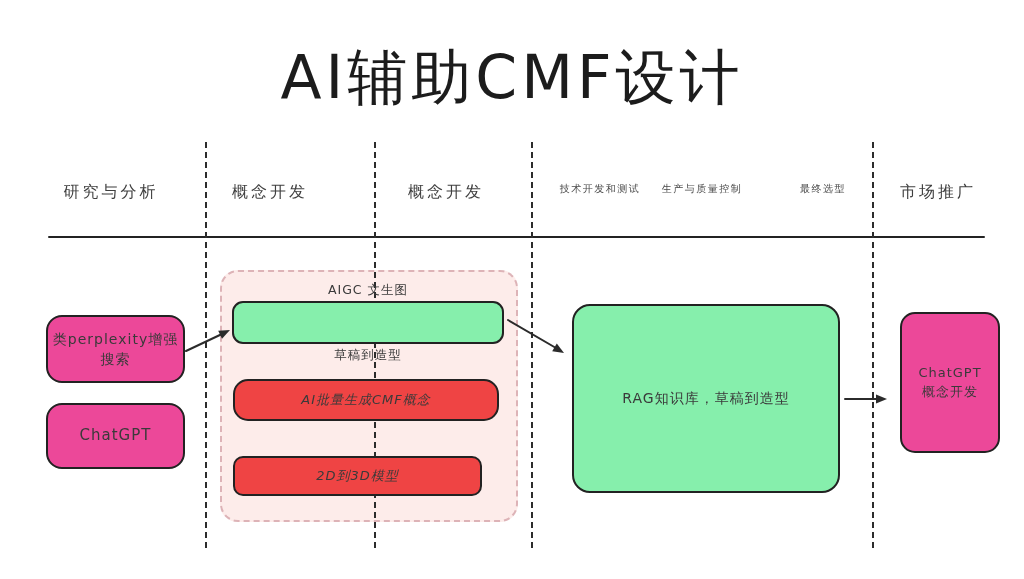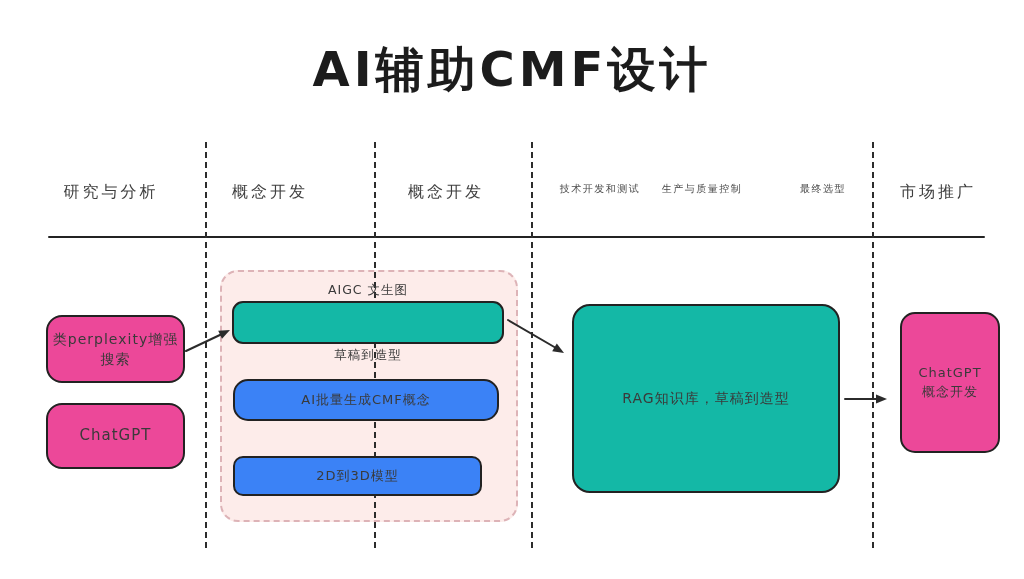--- a/index.html
+++ b/index.html
@@ -12,22 +12,22 @@
     height: 579px;
     background: #ffffff;
     overflow: hidden;
   }
 
   .title {
     position: absolute;
     left: 0; right: 0;
     top: 38px;
     text-align: center;
-    font-size: 48px;
-    font-weight: 700;
+    font-size: 60px;
+    font-weight: 400;
     letter-spacing: 4px;
     color: #1c1c1c;
   }
 
   .col-header {
     position: absolute;
     top: 182px;
     transform: translateX(-50%);
     color: #3f3f3f;
     white-space: nowrap;
@@ -76,22 +76,22 @@
     text-align: center;
     border: 2px solid #222222;
     color: #3a3a3a;
     line-height: 1.45;
     z-index: 2;
     letter-spacing: 1px;
   }
   .node .ln { display: block; }
 
   .node.green  { background: #ec4899; }
-  .node.yellow { background: #14b8a6; gap: 48px; }
-  .node.blue   { background: #3b82f6; }
+  .node.yellow { background: #86efac; gap: 48px; }
+  .node.blue   { background: #ef4444; font-style: italic; }
 
   .node-search   { left: 46px;  top: 315px; width: 139px; height: 68px; border-radius: 16px; font-size: 14px; }
   .node-chatgpt1 { left: 46px;  top: 403px; width: 139px; height: 66px; border-radius: 16px; font-size: 15px; }
   .node-aigc     { left: 232px; top: 301px; width: 272px; height: 43px; border-radius: 11px; font-size: 12.5px; line-height: 1.35; }
   .node-batch    { left: 233px; top: 379px; width: 266px; height: 42px; border-radius: 15px; font-size: 13px; }
   .node-2d3d     { left: 233px; top: 456px; width: 249px; height: 40px; border-radius: 10px; font-size: 13px; }
   .node-rag      { left: 572px; top: 304px; width: 268px; height: 189px; border-radius: 18px; font-size: 14px; }
   .node-copy     { left: 900px; top: 312px; width: 100px; height: 141px; border-radius: 15px; font-size: 13px; }
 
   .arrows {

